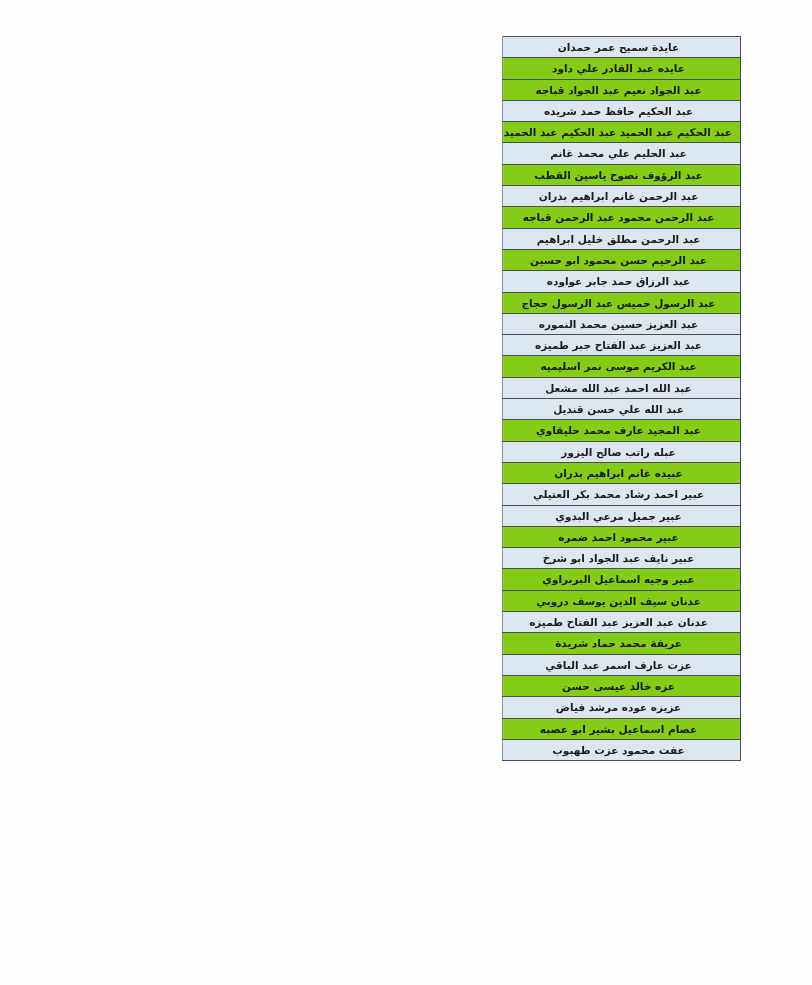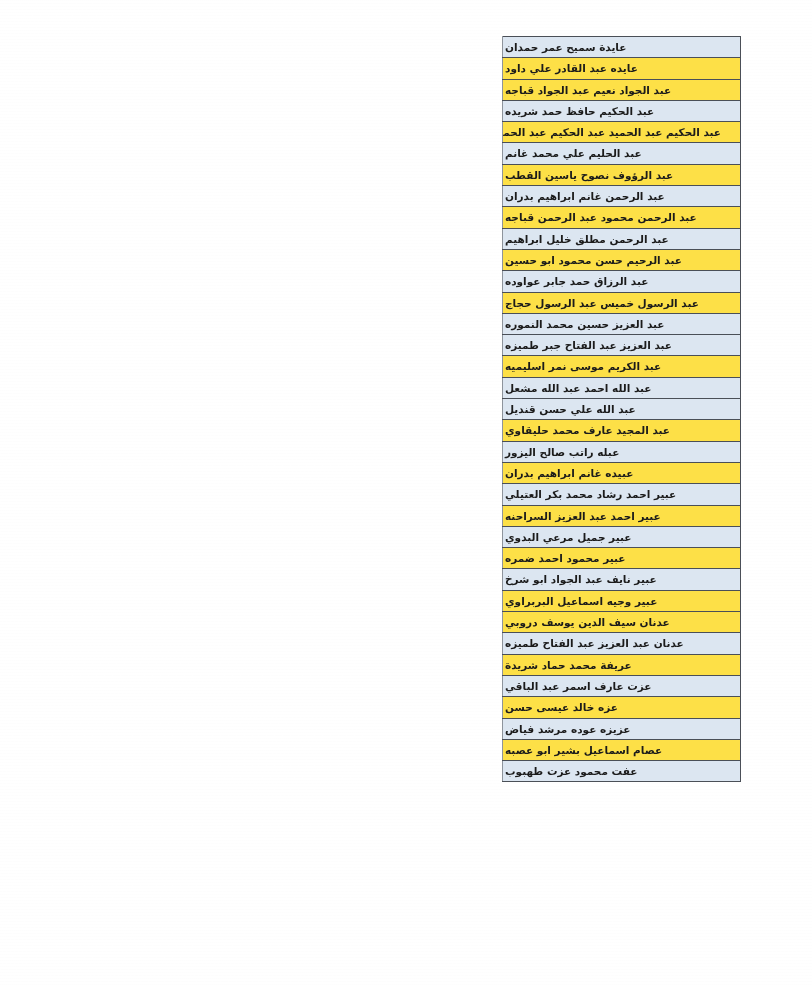--- a/index.html
+++ b/index.html
@@ -40,40 +40,40 @@
   table#names-table {
     width: 239px;
     border-collapse: collapse;
     table-layout: fixed;
     direction: rtl;
   }
 
   table#names-table td.name-cell {
     height: 20.3px;
     line-height: 20.3px;
-    padding: 0 19px 0 2px;
-    text-align: left;
+    padding: 0 8px 0 2px;
+    text-align: center;
     vertical-align: middle;
     white-space: nowrap;
     overflow: hidden;
     font-size: 10.5px;
     font-weight: 700;
     color: #1b1b1b;
     border-top: 1.6px solid #4a4f57;
     border-bottom: 1.6px solid #4a4f57;
     border-right: 1.6px solid #4a4f57;
     border-left: 1.6px solid #8e949c;
     letter-spacing: 0px;
   }
 
   table#names-table tr.row-shaded td.name-cell {
     background: #dce6f1;
   }
   table#names-table tr.row-plain td.name-cell {
-    background: #fde047;
+    background: #84cc16;
   }
 
   
   #names-table-wrap {
     filter: blur(0.18px);
   }
 </style>
 </head>
 <body>
 
@@ -141,23 +141,20 @@
         </tr>
         <tr class="row-shaded">
           <td class="name-cell">عبله راتب صالح اليزور</td>
         </tr>
         <tr class="row-plain">
           <td class="name-cell">عبيده غانم ابراهيم بدران</td>
         </tr>
         <tr class="row-shaded">
           <td class="name-cell">عبير احمد رشاد محمد بكر العتيلي</td>
         </tr>
-        <tr class="row-plain">
-          <td class="name-cell">عبير احمد عبد العزيز السراحنه</td>
-        </tr>
         <tr class="row-shaded">
           <td class="name-cell">عبير جميل مرعي البدوي</td>
         </tr>
         <tr class="row-plain">
           <td class="name-cell">عبير محمود احمد ضمره</td>
         </tr>
         <tr class="row-shaded">
           <td class="name-cell">عبير نايف عبد الجواد ابو شرخ</td>
         </tr>
         <tr class="row-plain">

